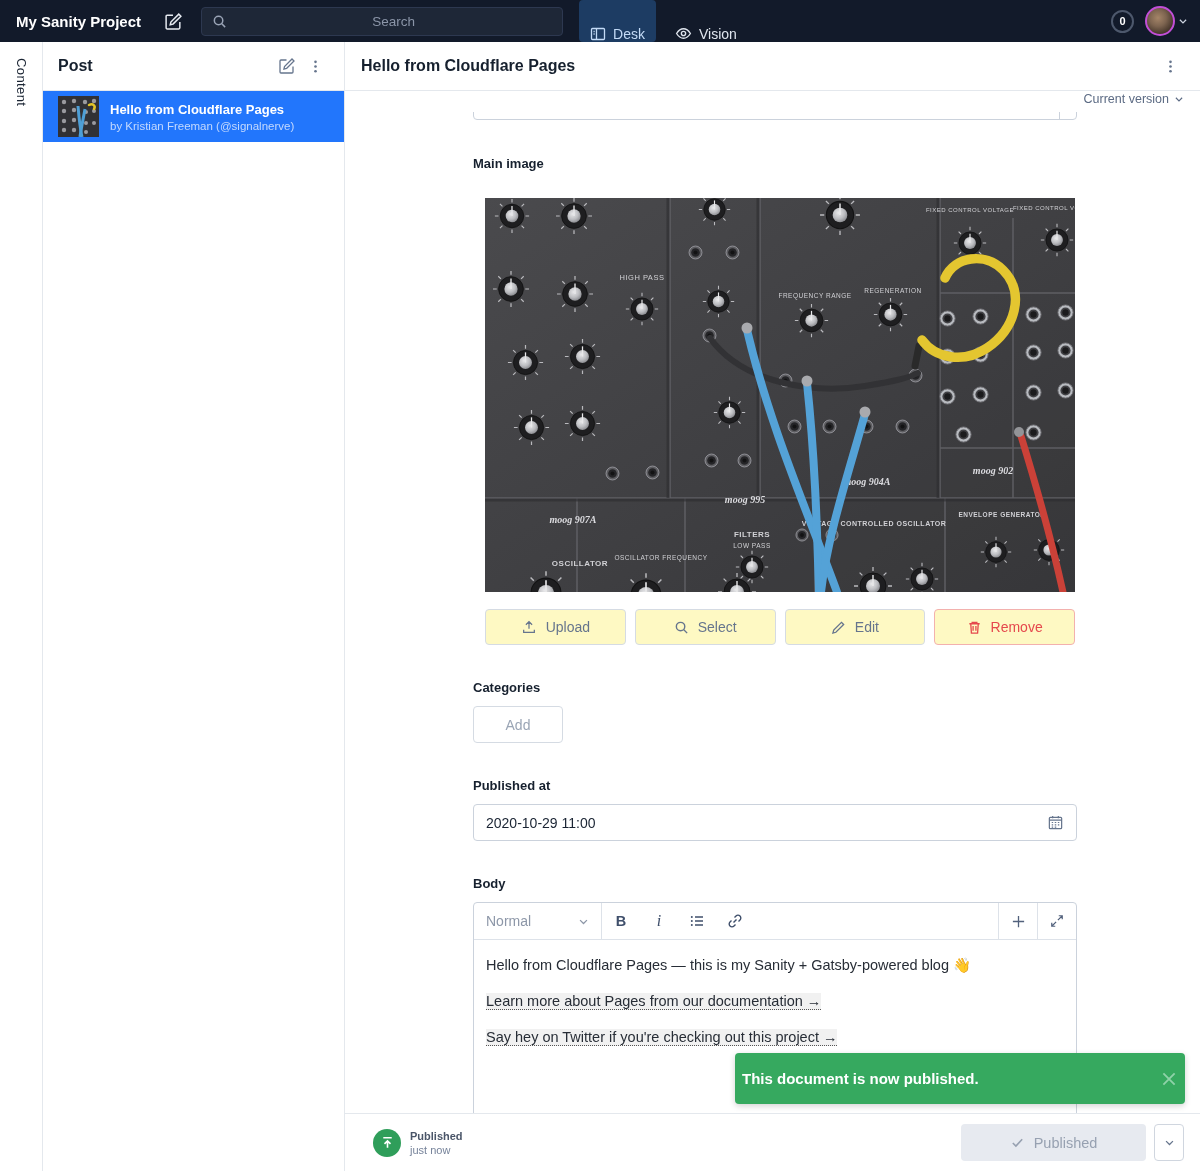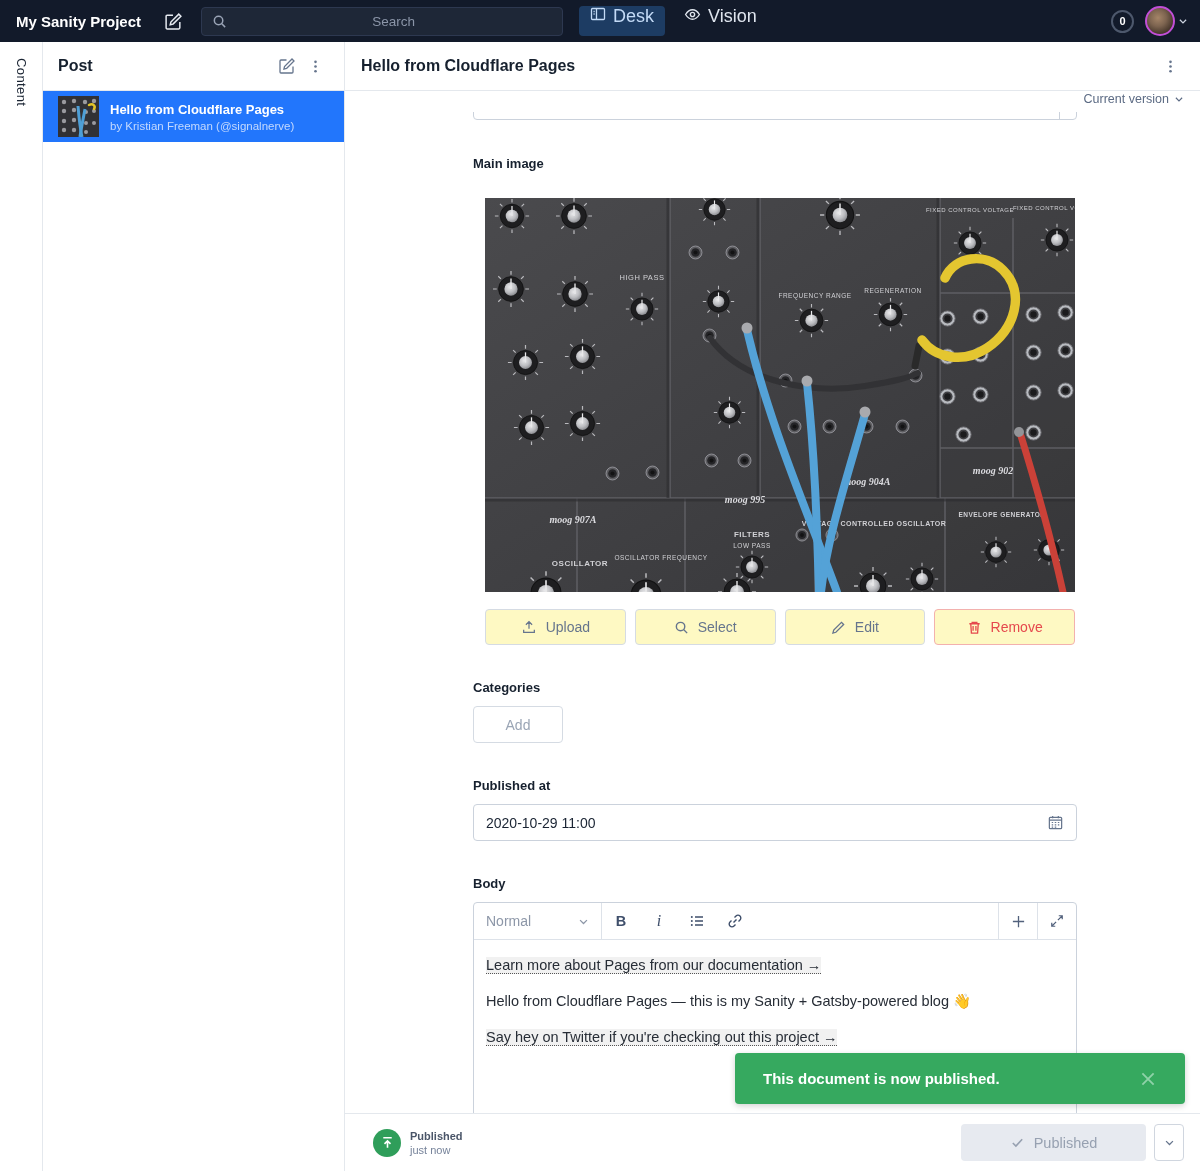--- a/index.html
+++ b/index.html
@@ -13,22 +13,22 @@
   .project-title { color:#fff; font-size:15px; font-weight:bold; margin-left:16px; white-space:nowrap; }
   .nav-icon-btn { margin-left:20px; width:24px; height:24px; display:flex; align-items:center;
                   justify-content:center; color:#e7ebf1; cursor:pointer; }
   .searchbox { margin-left:16px; width:362px; height:29px; background:#1e2737; border:1px solid #2d3850;
                border-radius:4px; display:flex; align-items:center; padding:0 10px; gap:8px; }
   .searchbox input { background:transparent; border:none; outline:none; color:#dfe5ee; font-size:13.5px;
                      width:100%; font-family:"Liberation Sans",sans-serif;text-align:center; }
   .searchbox input::placeholder { color:#8b95a8; }
   .search-glyph { color:#9aa4b6; display:flex; }
   .nav-tabs { display:flex; gap:8px; margin-left:16px; }
-  .nav-tab { display:flex; align-items:flex-start; gap:7px; height:30px; padding:0 11px; border-radius:4px;
-             color:#dfe5ee; font-size:18px; cursor:pointer; }
+  .nav-tab { display:flex; align-items:flex-end; gap:7px; height:42px; padding:0 11px; border-radius:4px;
+             color:#dfe5ee; font-size:14px; cursor:pointer; }
   .nav-tab.active { background:#1d3c63; color:#c3daf6; }
   .nav-tab svg { display:block; }
   .nav-right { margin-left:auto; display:flex; align-items:center; gap:11px; margin-right:12px; }
   .presence-badge { width:23px; height:23px; border:2px solid #4d586c; border-radius:50%; color:#fff;
                     font-size:11px; font-weight:bold; display:flex; align-items:center; justify-content:center; }
   .avatar-wrap { display:flex; align-items:center; gap:3px; cursor:pointer; }
   .avatar { width:30px; height:30px; border-radius:50%; border:2px solid #c24fd8;
             background:radial-gradient(circle at 42% 38%, #a58568 0%, #7d6450 38%, #4a3a2e 70%, #241d17 100%); }
   .avatar-chevron { color:#cdd4e0; display:flex; }
 
@@ -102,21 +102,21 @@
   .tb-italic { font-style:italic; font-family:"Liberation Serif",serif; font-size:16px; }
   .tb-spacer { flex:1; }
   .tb-cell { width:39px; border-left:1px solid #dde2e9; display:flex; align-items:center;
              justify-content:center; color:#52617c; cursor:pointer; }
   .editor-body { padding:15px 12px; font-size:14.5px; color:#272d36; cursor:text; }
   .editor-body p { margin-bottom:15px; line-height:1.45; }
   .inline-link { background:#f1f1f1; border-bottom:1px dotted #555; cursor:pointer; }
 
   
   .toast { position:absolute; right:15px; bottom:67px; width:450px; height:51px; background:#36a95f;
-           border-radius:4px; display:flex; align-items:center; padding:0 28px;
+           border-radius:4px; display:flex; align-items:center; padding:0 7px;
            box-shadow:0 2px 6px rgba(0,0,0,.18); }
   .toast-msg { color:#fff; font-size:15px; font-weight:bold; flex:1; }
   .toast-close { color:#8fd2a8; display:flex; cursor:pointer; }
 
   
   .doc-footer { position:absolute; left:0; right:0; bottom:0; height:58px; border-top:1px solid #e4e8ed;
                 background:#fff; display:flex; align-items:center; padding:0 16px; }
   .pub-state { display:flex; align-items:center; gap:9px; margin-left:12px; }
   .pub-circle { width:28px; height:28px; border-radius:50%; background:#2f9e5a; display:flex;
                 align-items:center; justify-content:center; color:#fff; }
@@ -519,22 +519,22 @@
           </div>
           <div class="tb-cell">
             <span style="display:flex">
               <svg width="14" height="14" viewBox="0 0 16 16" fill="none" stroke="currentColor" stroke-width="1.4">
                 <path d="M10 2h4v4M14 2 9 7M6 14H2v-4M2 14l5-5"></path>
               </svg>
             </span>
           </div>
         </div>
         <div class="editor-body">
+          <p>Hello from Cloudflare Pages — this is my Sanity + Gatsby-powered blog 👋</p>
           <p><span class="inline-link">Learn more about Pages from our documentation →</span></p>
-          <p>Hello from Cloudflare Pages — this is my Sanity + Gatsby-powered blog 👋</p>
           <p><span class="inline-link">Say hey on Twitter if you're checking out this project →</span></p>
         </div>
       </div>
     </div>
 
     <div class="toast">
       <div class="toast-msg">This document is now published.</div>
       <div class="toast-close">
         <svg width="18" height="18" viewBox="0 0 16 16" fill="none" stroke="currentColor" stroke-width="1.6">
           <path d="M3 3l10 10M13 3 3 13"></path>

